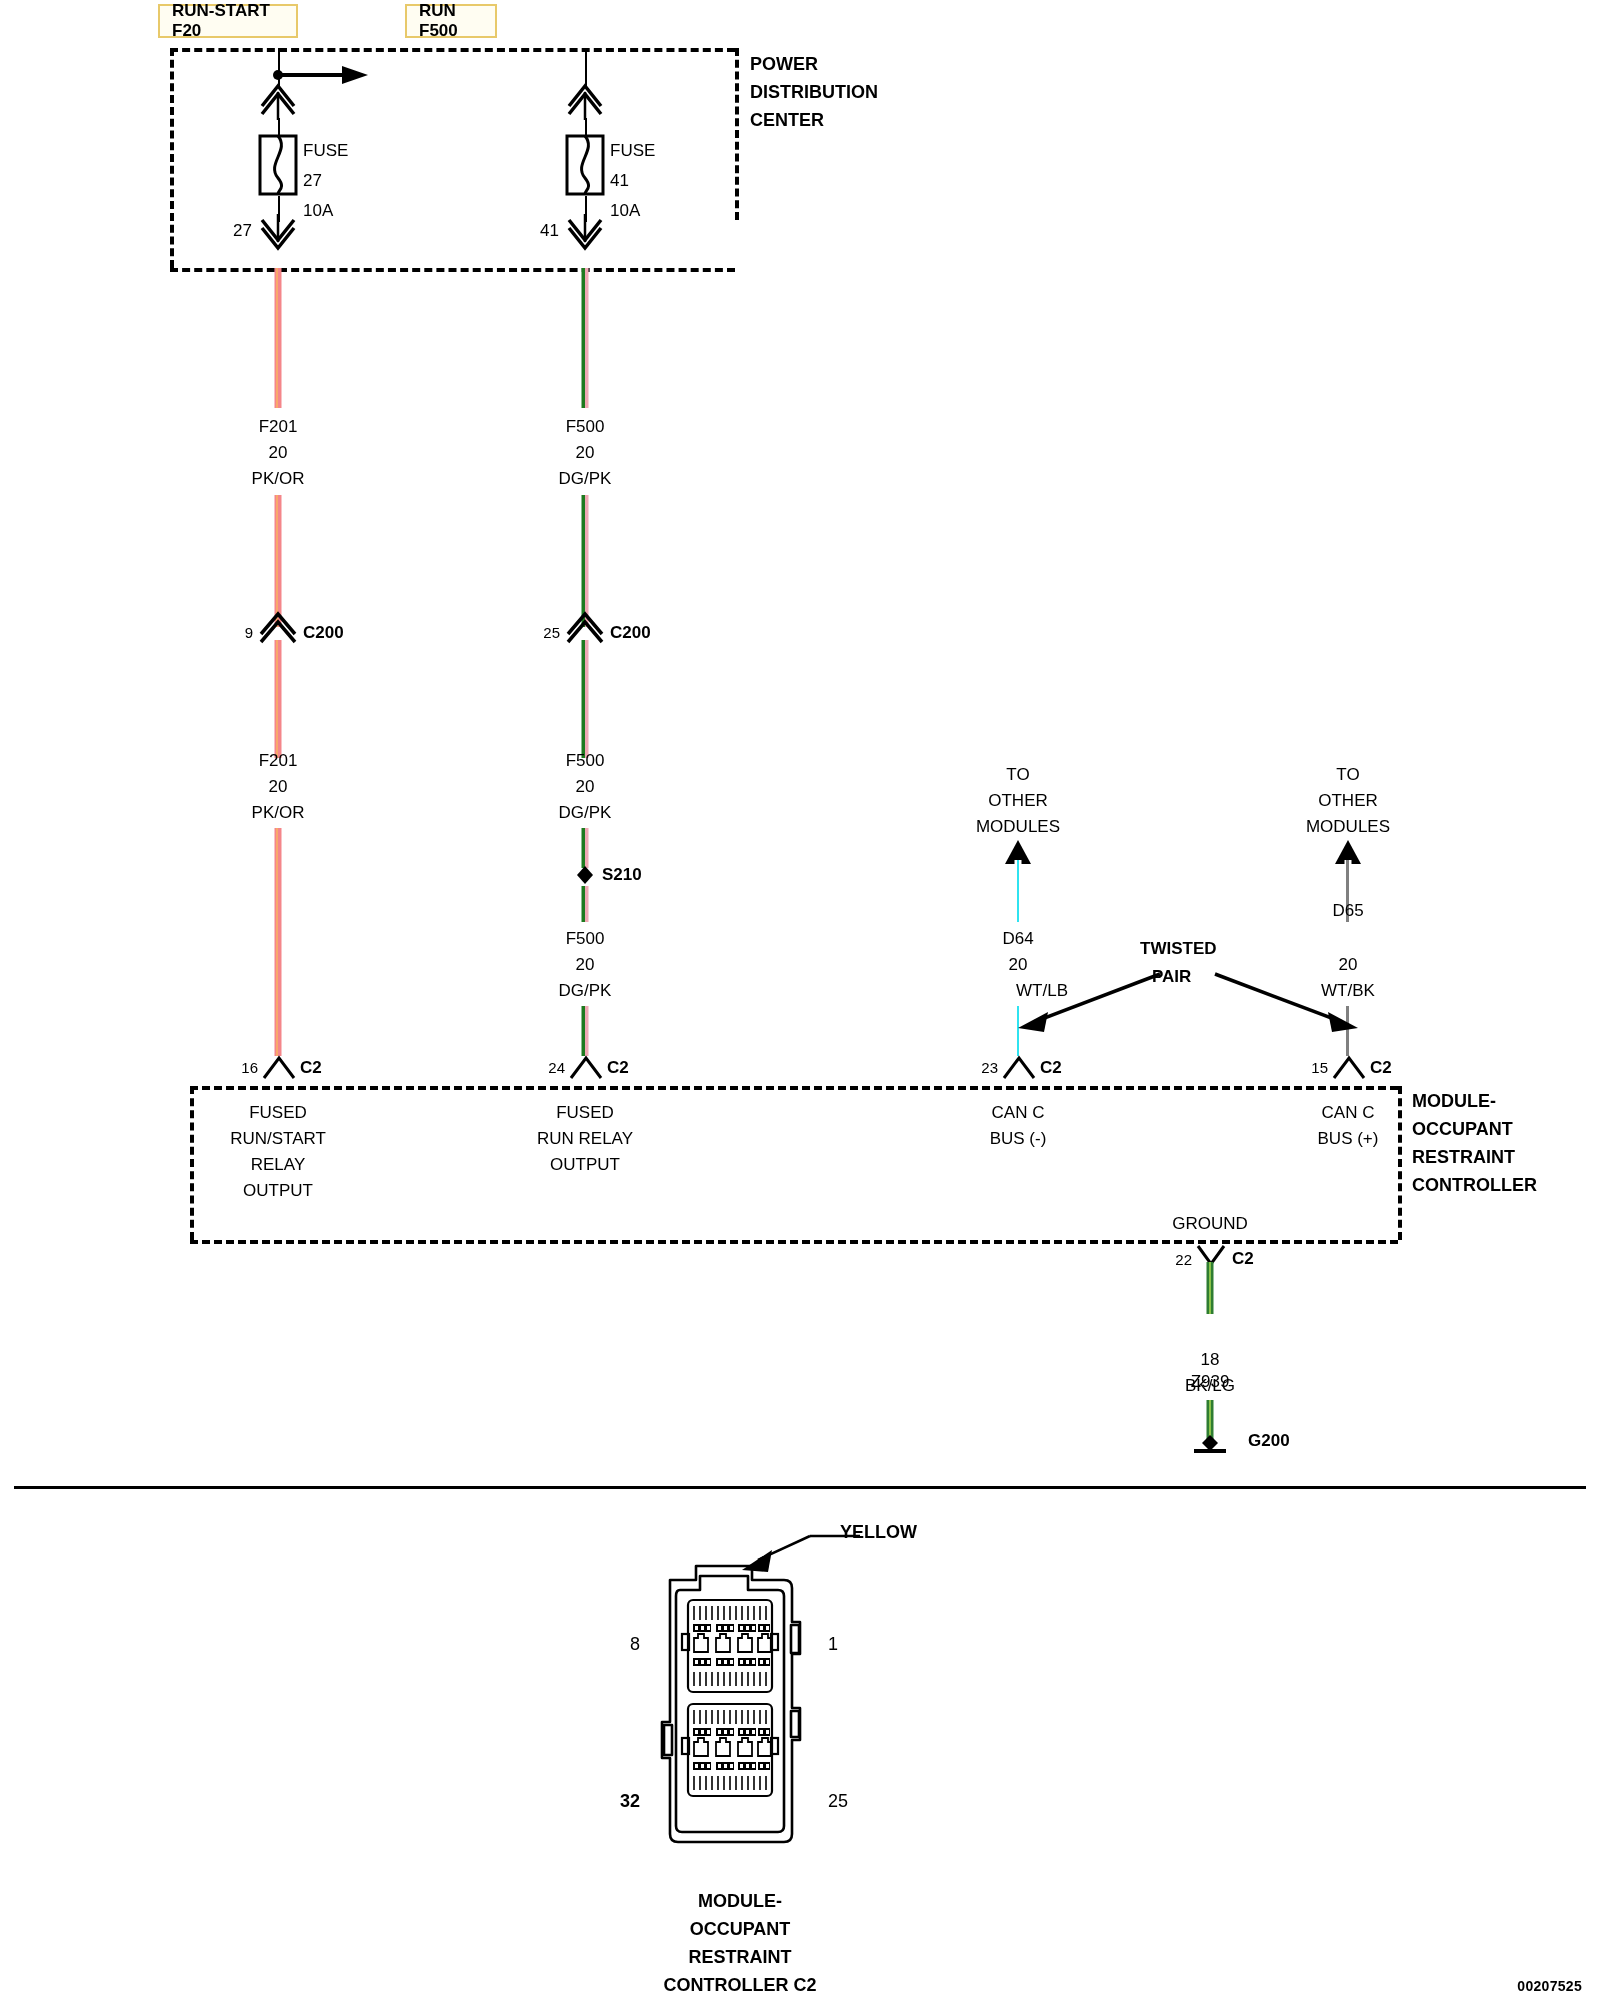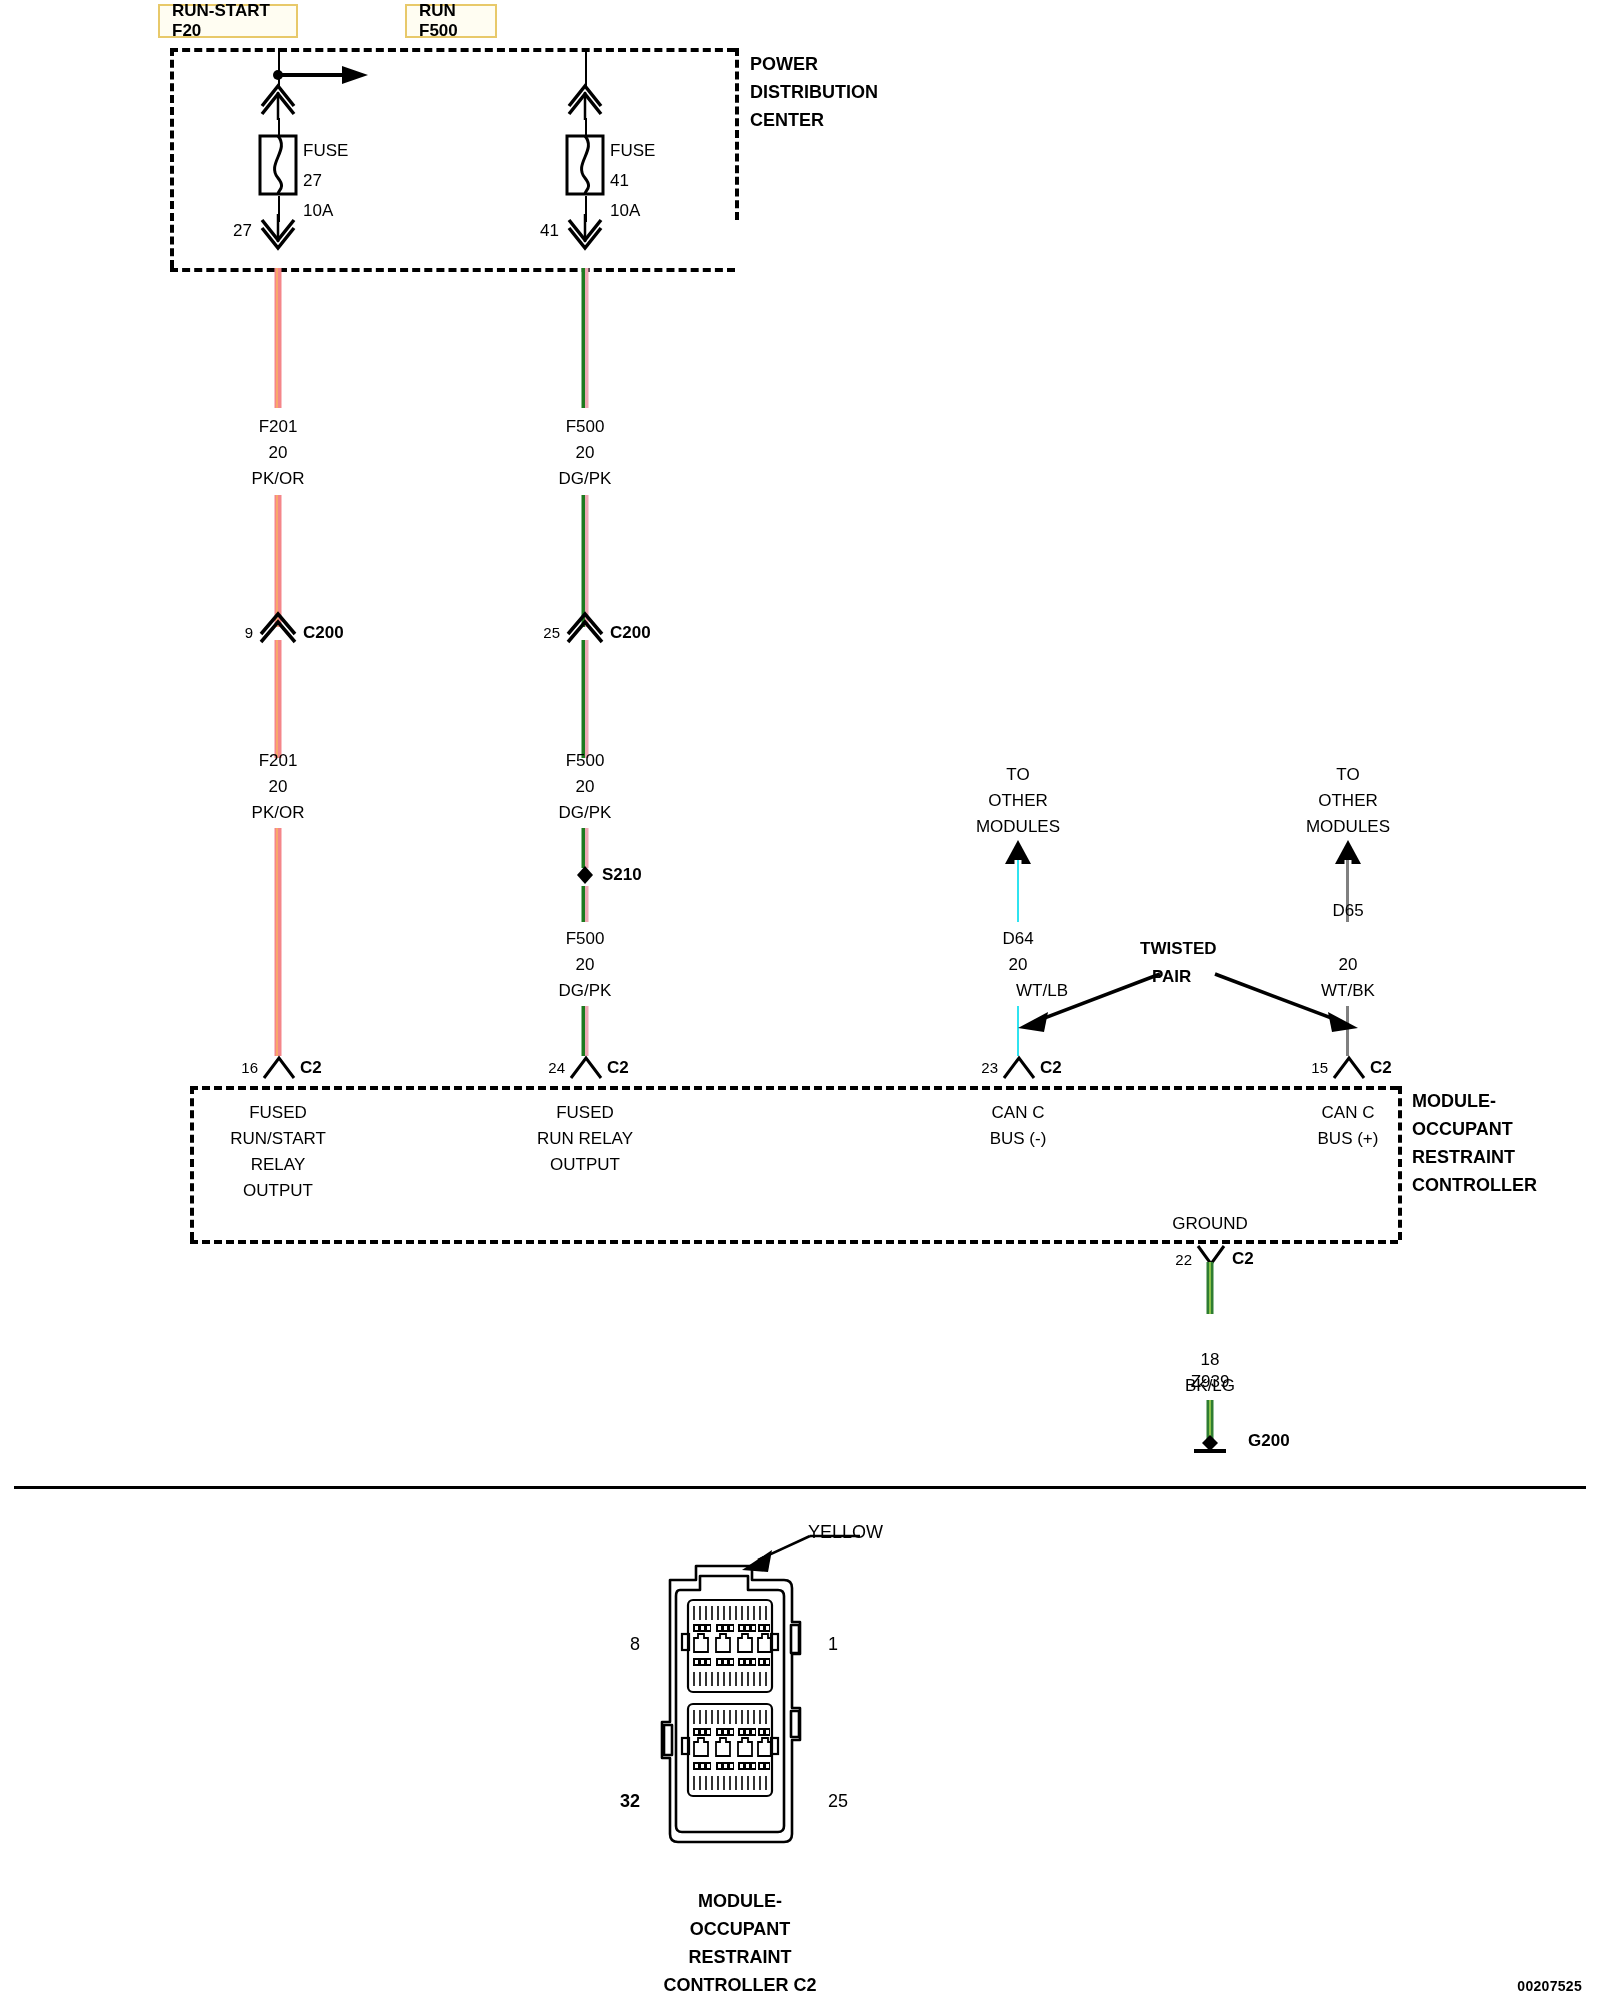--- a/index.html
+++ b/index.html
@@ -367,21 +367,21 @@
   </svg>
   <div class="t b" style="left:1248px; top:1432px;">G200</div>
 
   <div class="solid-h" style="left:14px; top:1486px; width:1572px; border-top-width:3px;"></div>
 
   <svg class="abs" style="left:700px; top:1522px;" width="170" height="60">
     <line x1="160" y1="14" x2="110" y2="14" stroke="#000" stroke-width="2.5"></line>
     <line x1="110" y1="14" x2="58" y2="38" stroke="#000" stroke-width="2.5"></line>
     <polygon points="42,48 72,28 68,50" fill="#000"></polygon>
   </svg>
-  <div class="t lg" style="left:808px; top:1523px;">YELLOW</div>
+  <div class="t lg" style="left:840px; top:1523px;font-weight:bold;">YELLOW</div>
 
   <div class="t r lg" style="left:640px; top:1635px;">8</div>
   <div class="t lg" style="left:828px; top:1635px;">1</div>
   <div class="t r lg" style="left:640px; top:1792px;font-weight:bold;">32</div>
   <div class="t lg" style="left:828px; top:1792px;">25</div>
 
   <svg class="abs" style="left:636px; top:1562px;" width="200" height="300" viewBox="0 0 200 300">
     <g fill="none" stroke="#000" stroke-width="2.6" stroke-linejoin="round">
 
       <path d="M34 18 L60 18 L60 4 L116 4 L116 18 L148 18

